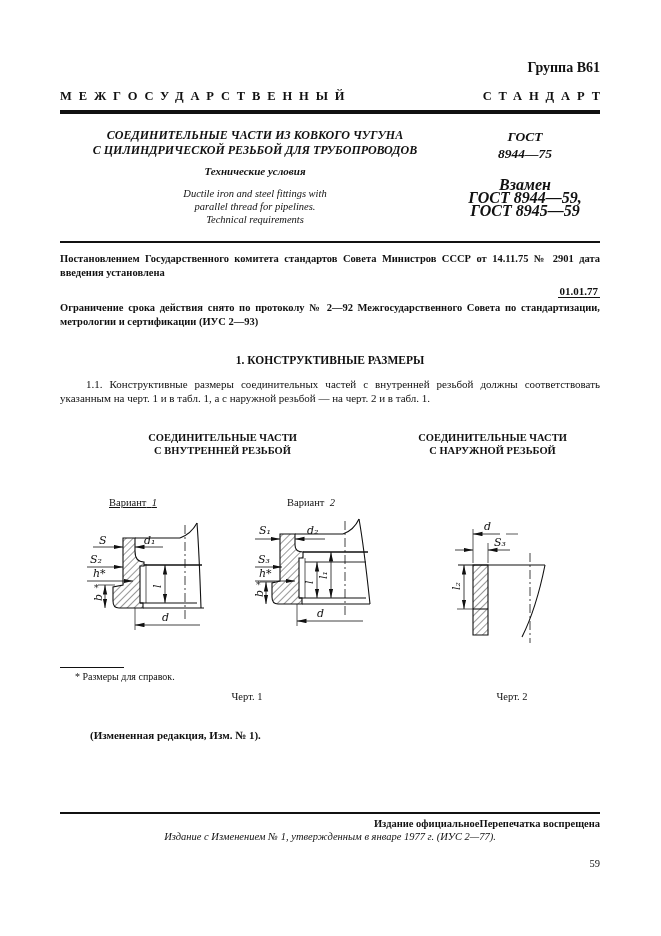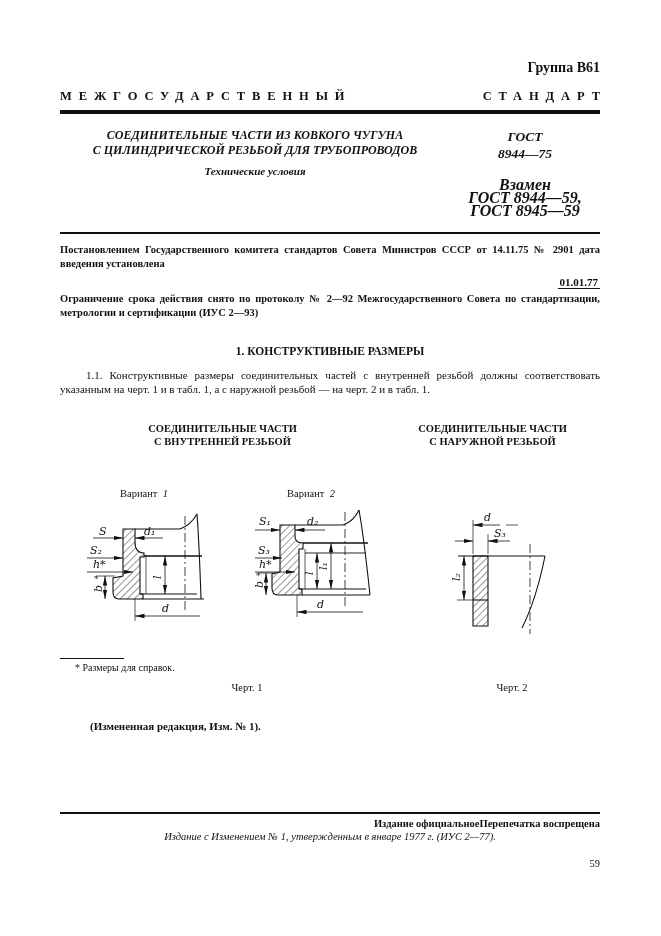--- a/index.html
+++ b/index.html
@@ -31,21 +31,21 @@
   .date { font-weight:bold; font-size:11px; border-bottom:1.5px solid #111; padding:0 2px 0 2px; }
   .sec-heading { text-align:center; font-weight:bold; font-size:11.5px; margin-top:25px; }
   .body-par { font-size:11px; line-height:14.5px; text-align:justify; text-indent:26px; margin-top:11px; }
   .col-headings { display:flex; margin-top:25px; }
   .col-h { font-weight:bold; font-size:10.5px; line-height:13px; text-align:center; }
   .col-h.left  { width:325px; }
   .col-h.right { width:215px; }
   .figures { position:relative; height:168px; margin-top:40px; }
   .variant { position:absolute; top:0; font-size:10.5px; }
   .variant .num { font-style:italic; }
-  .v1 { left:60px; } .v2 { left:227px; }
+  .v1 { left:49px;text-decoration:underline; } .v2 { left:227px; }
   .fig { position:absolute; }
   .fig1 { left:25px;  top:18px; }
   .fig2 { left:195px; top:15px; }
   .fig3 { left:380px; top:10px; }
   svg text { font-family:"DejaVu Serif","Liberation Serif",serif; font-style:italic; font-size:11px; fill:#111; }
   svg text.small { font-size:9px; }
   .footnote-rule { width:64px; height:1.8px; background:#111; margin-top:2px; }
   .footnote { font-size:10px; margin-top:3px; padding-left:15px; }
   .captions { position:relative; height:14px; margin-top:9px; font-size:10.5px; }
   .caption { position:absolute; width:60px; text-align:center; }
@@ -70,20 +70,25 @@
   </div>
   <div class="rule-thick"></div>
 
   <div class="title-block">
     <div class="tb-left">
       <div class="title-ru">
         <div>СОЕДИНИТЕЛЬНЫЕ ЧАСТИ ИЗ КОВКОГО ЧУГУНА</div>
         <div>С ЦИЛИНДРИЧЕСКОЙ РЕЗЬБОЙ ДЛЯ ТРУБОПРОВОДОВ</div>
       </div>
       <div class="subtitle">Технические условия</div>
+      <div class="title-en">
+        <div>Ductile iron and steel fittings with</div>
+        <div>parallel thread for pipelines.</div>
+        <div>Technical requirements</div>
+      </div>
     </div>
     <div class="tb-right">
       <div class="gost">
         <div>ГОСТ</div>
         <div>8944—75</div>
       </div>
       <div class="vzamen">
         <div>Взамен</div>
         <div>ГОСТ 8944—59,</div>
         <div>ГОСТ 8945—59</div>

